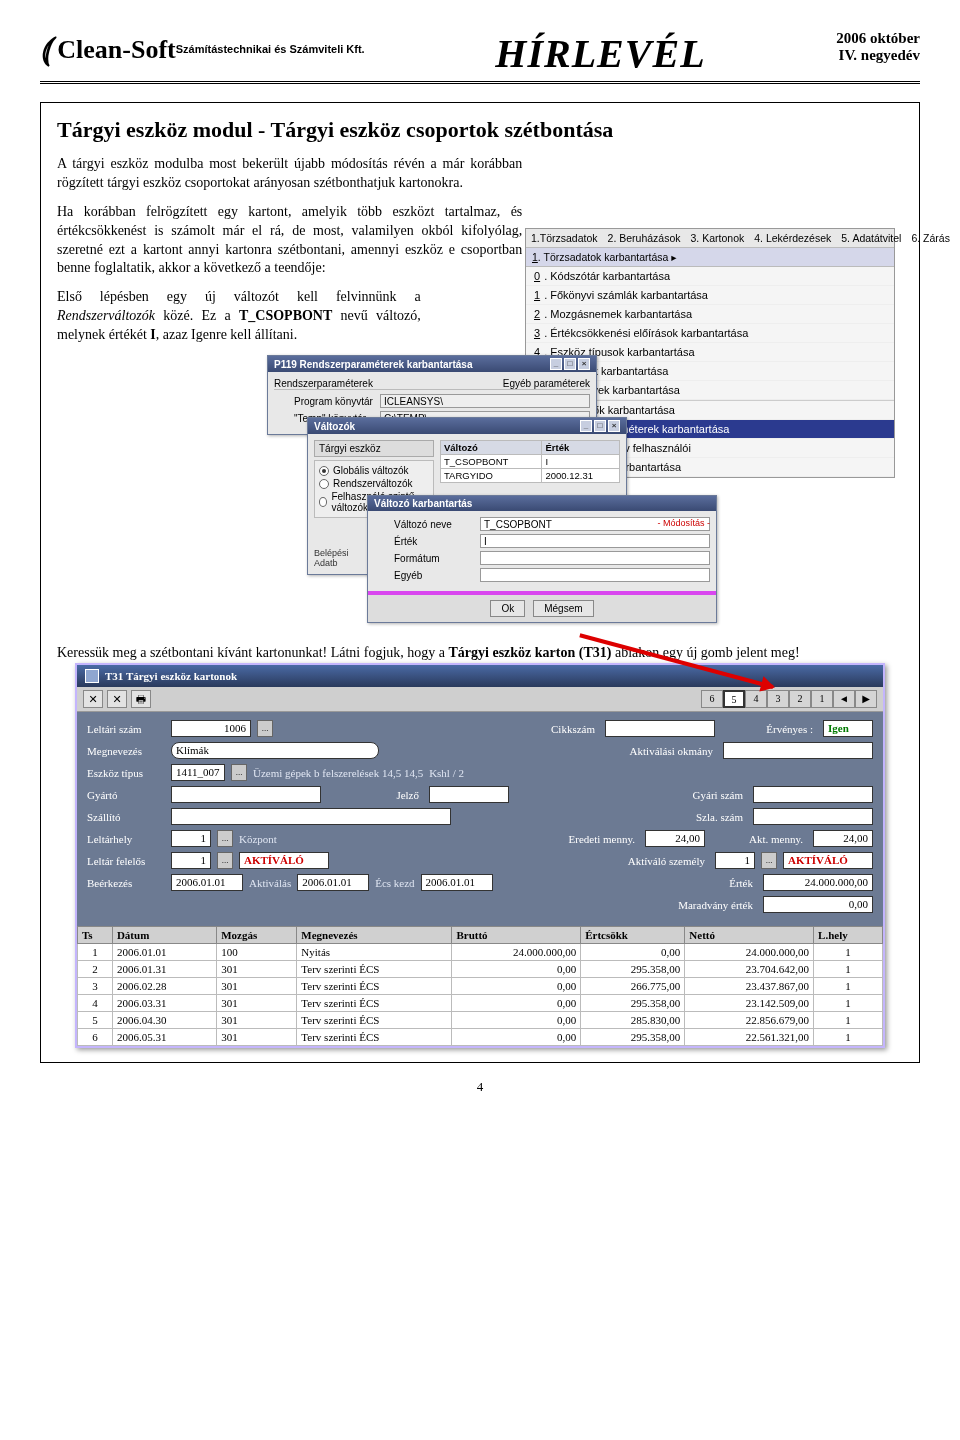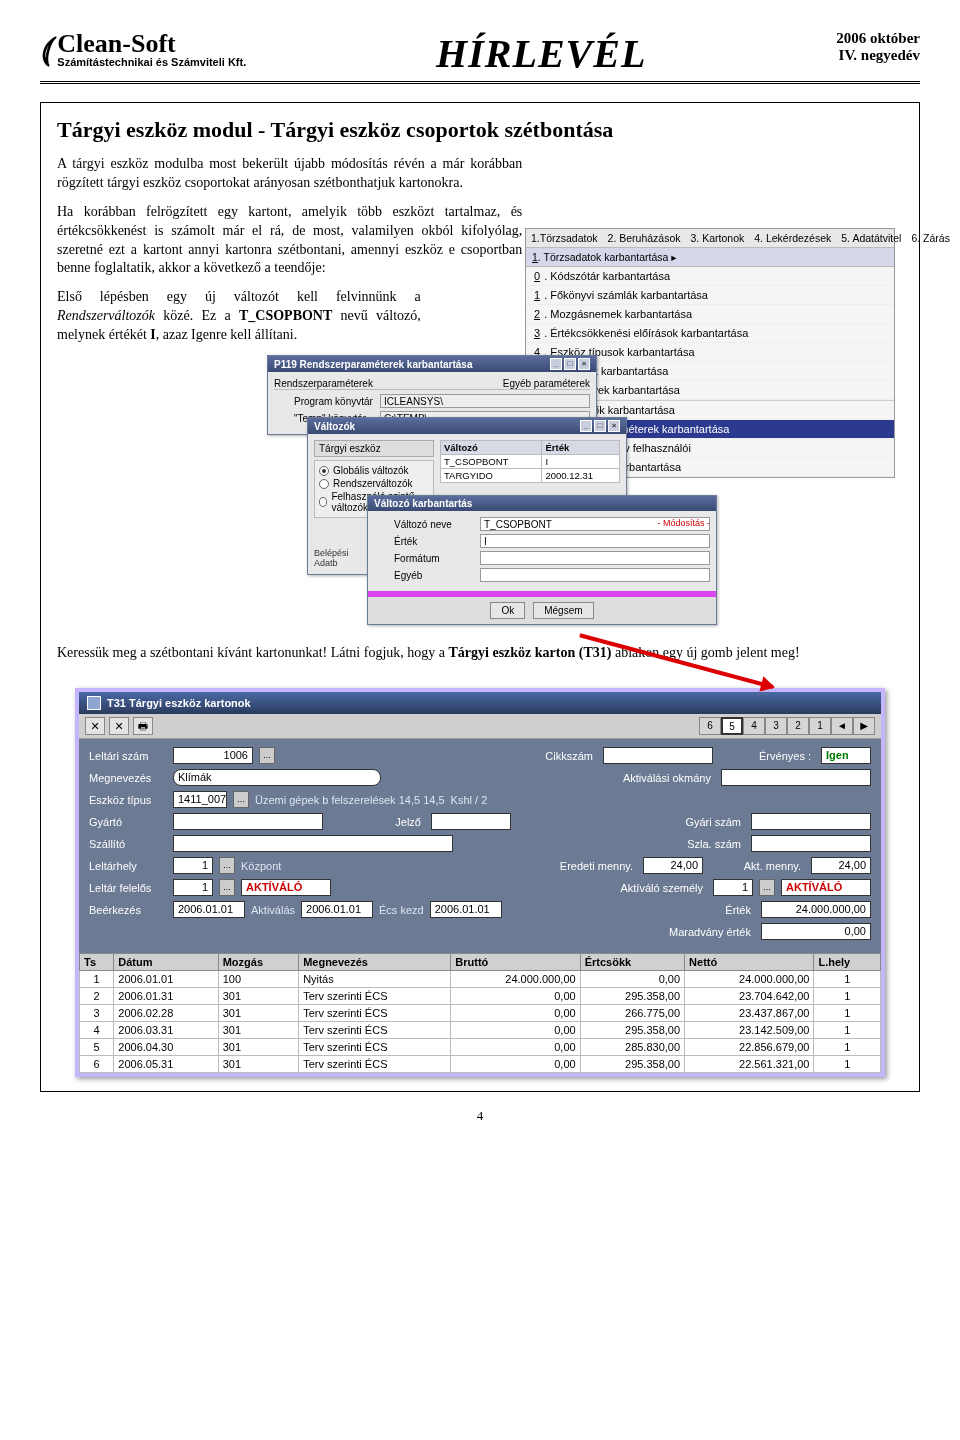--- a/index.html
+++ b/index.html
@@ -4,21 +4,21 @@
 <style>
   * { box-sizing: border-box; margin: 0; padding: 0; }
   body { font-family: Georgia, 'Times New Roman', serif; background: #fff; color: #000; width: 960px; margin: 0 auto; }
   
   .page { padding: 30px 40px; }
   
   
   .header { display: flex; justify-content: space-between; align-items: flex-start; border-bottom: 3px double #000; padding-bottom: 4px; margin-bottom: 18px; }
   .logo-block { display: flex; align-items: center; gap: 6px; }
   .logo-mark { font-size: 34px; font-weight: bold; font-style: italic; }
-  .logo-text { display: flex; flex-direction: column; line-height: 1; }
+  .logo-text { display: flex; line-height: 1; align-items: center; }
   .logo-top { font-size: 26px; font-weight: bold; }
   .logo-bottom { font-size: 11px; font-weight: bold; font-family: Arial, sans-serif; }
   .newsletter-title { font-size: 40px; font-style: italic; font-weight: bold; font-family: 'Times New Roman', serif; letter-spacing: 1px; }
   .date-block { text-align: right; font-weight: bold; font-size: 15px; }
   
   
   .content-box { border: 1px solid #000; padding: 14px 16px; margin-bottom: 16px; }
   .section-title { font-size: 22px; font-weight: bold; margin-bottom: 12px; }
   .body-text { font-size: 14px; text-align: justify; margin-bottom: 10px; line-height: 1.35; }
   .narrow { width: 55%; }
@@ -47,30 +47,30 @@
   .form-label { width: 80px; }
   .form-input { background: #fff; border: 1px solid #999; padding: 1px 3px; flex: 1; height: 14px; }
   .form-input.ro { background: #eee; }
   .radio-group { display: flex; flex-direction: column; gap: 2px; padding: 4px; border: 1px solid #bbb; background: #eee; }
   .radio-opt { display: flex; align-items: center; gap: 4px; }
   .radio-circle { width: 10px; height: 10px; border: 1px solid #666; border-radius: 50%; background: #fff; display: inline-flex; align-items: center; justify-content: center; }
   .radio-circle.checked::after { content: ''; width: 4px; height: 4px; background: #333; border-radius: 50%; }
   .mini-table { width: 100%; border-collapse: collapse; font-size: 9.5px; }
   .mini-table th, .mini-table td { border: 1px solid #bbb; padding: 1px 3px; background: #fff; text-align: left; }
   .mini-table th { background: #d6dae5; }
-  .btn-row { display: flex; justify-content: center; gap: 8px; padding: 5px; background: #ddd; border-top: 6px solid #d946ef; }
+  .btn-row { display: flex; justify-content: center; gap: 8px; padding: 5px; background: #ddd; border-top: 4px solid #d946ef; }
   .dlg-btn { background: #e6e6e6; border: 1px solid #888; padding: 2px 10px; font-size: 10px; }
   .mode-tag { position: absolute; right: 6px; top: 22px; color: #c00; font-size: 9px; }
   
   .bottom-text { font-size: 14px; text-align: justify; margin-top: 10px; position: relative; }
   .red-arrow { position: absolute; right: 130px; top: 40px; width: 200px; height: 4px; background: #d00; transform: rotate(15deg); transform-origin: right center; }
   .red-arrow::after { content: ''; position: absolute; right: -2px; top: -6px; border-left: 14px solid #d00; border-top: 8px solid transparent; border-bottom: 8px solid transparent; }
   
   
-  .t31-win { margin: 27px auto 0; width: 810px; font-family: Liberation Sans, sans-serif; font-size: 11px; border: 4px solid #c4b5fd; background: #6c7a93; box-shadow: 2px 2px 5px rgba(0,0,0,0.4); }
+  .t31-win { margin: 2px auto 0; width: 810px; font-family: Liberation Serif, serif; font-size: 11px; border: 2px solid #c4b5fd; background: #6c7a93; box-shadow: 2px 2px 5px rgba(0,0,0,0.4); }
   .t31-title { background: linear-gradient(#4a6aa5, #2a3a5c); color: #fff; padding: 4px 8px; font-weight: bold; display: flex; align-items: center; gap: 6px; }
   .t31-title .ico { width: 14px; height: 14px; background: #8fa6d0; border: 1px solid #fff; }
   .t31-toolbar { background: #cfcfcf; padding: 3px 6px; display: flex; justify-content: space-between; align-items: center; border-bottom: 1px solid #999; }
   .t31-tool-left { display: flex; gap: 4px; }
   .tool-btn { width: 20px; height: 18px; background: #e3e3e3; border: 1px solid #888; font-size: 11px; text-align: center; line-height: 16px; }
   .t31-tool-right { display: flex; gap: 0; align-items: center; }
   .pager-btn { width: 22px; height: 18px; background: #d5d5d5; border: 1px solid #888; font-size: 10px; text-align: center; line-height: 16px; }
   .pager-btn.active { background: #fff; border: 2px solid #333; }
   
   .t31-form { background: #6c7a93; padding: 8px 10px; color: #fff; }

